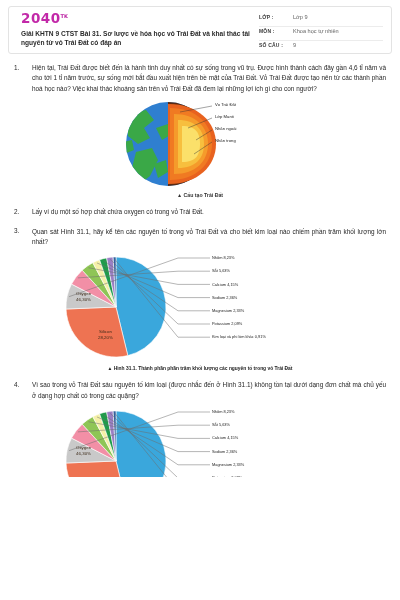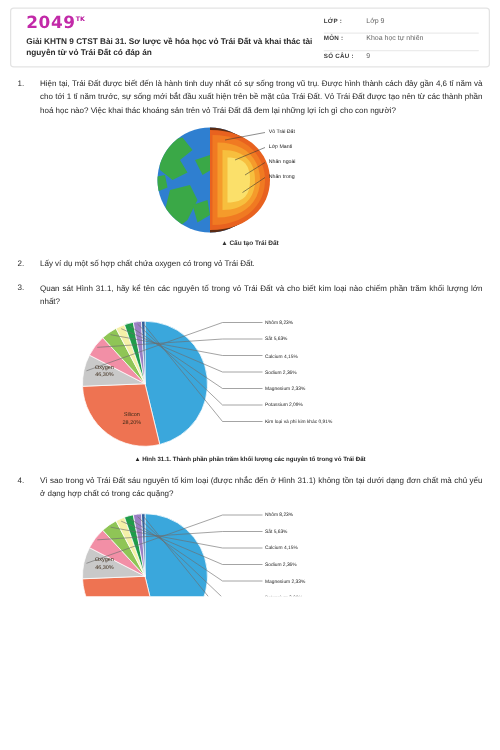--- a/index.html
+++ b/index.html
@@ -154,21 +154,21 @@
   }
 </style>
 </head>
 <body>
 
 <div class="page">
 
   <div class="header">
     <div class="header-left">
       <div class="brand">
-        <span>2049</span><span class="tm">TK</span>
+        <span>2040</span><span class="tm">TK</span>
       </div>
       <div class="doc-title">Giải KHTN 9 CTST Bài 31. Sơ lược về hóa học vỏ Trái Đất và khai thác tài nguyên từ vỏ Trái Đất có đáp án</div>
     </div>
     <div class="header-right">
       <div class="meta-row">
         <span class="meta-label">LỚP :</span>
         <span class="meta-value">Lớp 9</span>
       </div>
       <div class="meta-row">
         <span class="meta-label">MÔN :</span>

